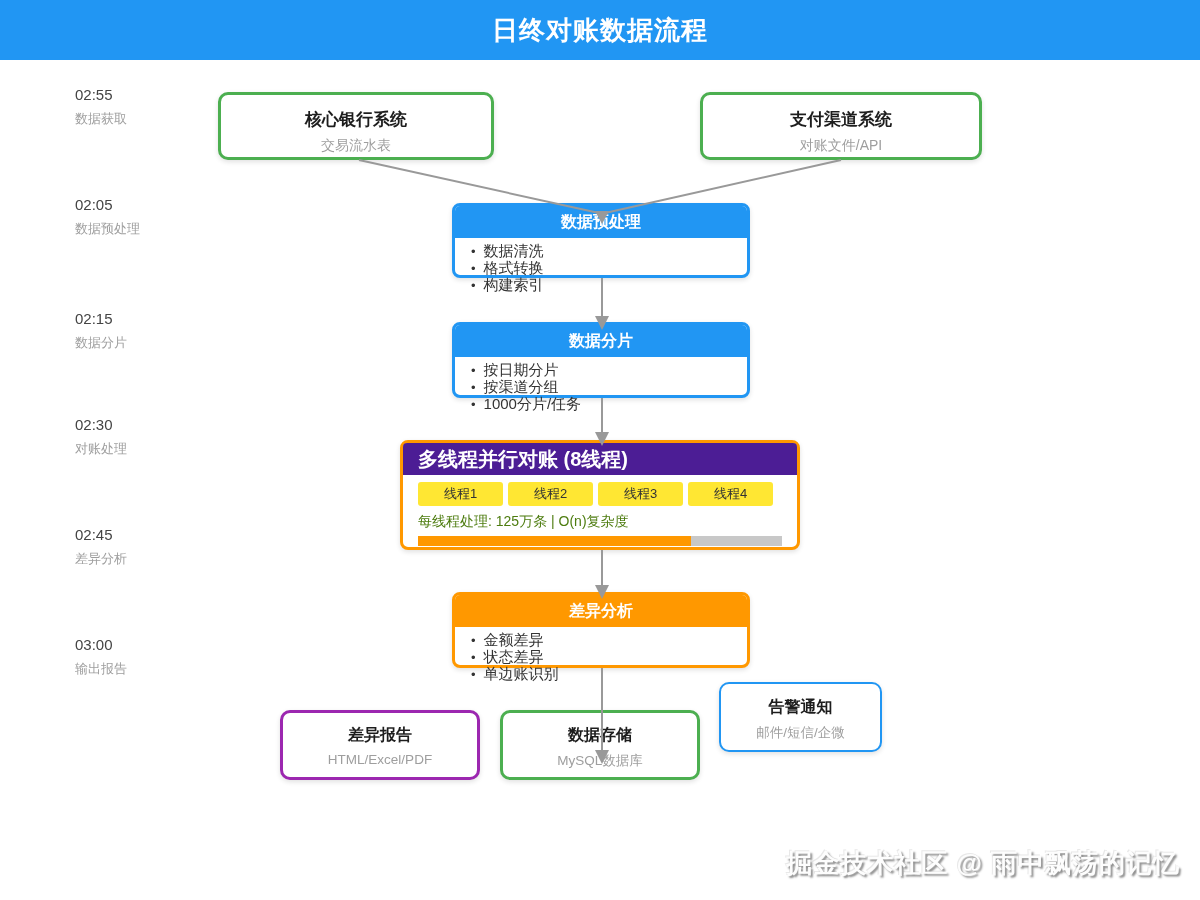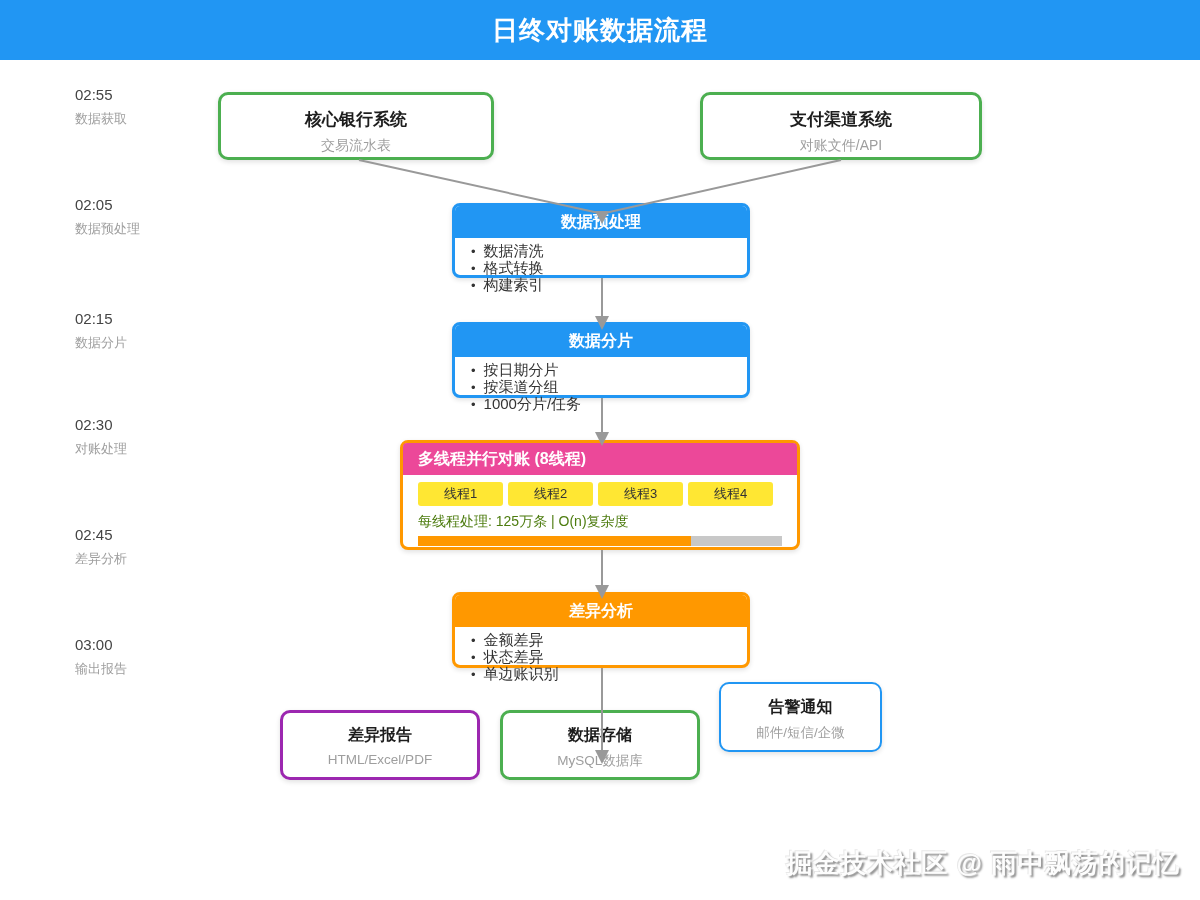--- a/index.html
+++ b/index.html
@@ -33,22 +33,22 @@
   .bullet .dot { margin-right:8px; font-size:13px; }
   .blue-border   { border:3px solid #2196F3; }
   .orange-border { border:3px solid #FF9800; }
   .blue-bg   { background:#2196F3; }
   .orange-bg { background:#FF9800; }
 
   
   .parallel { position:absolute; left:400px; top:440px; width:400px; height:110px;
               background:#fff; border:3px solid #FF9800; border-radius:8px;
               box-shadow:0 2px 5px rgba(0,0,0,0.12); }
-  .parallel-header { height:32px; background:#ec4899; border-radius:4px 4px 0 0;
-                     color:#fff; font-size:16px; font-weight:bold;
+  .parallel-header { height:32px; background:#4c1d95; border-radius:4px 4px 0 0;
+                     color:#fff; font-size:20px; font-weight:bold;
                      display:flex; align-items:center; padding-left:15px; }
   .threads { display:flex; gap:5px; padding:7px 15px 0 15px; }
   .thread  { width:85px; height:24px; background:#FFE733; border-radius:3px;
              font-size:13px; color:#333; display:flex; align-items:center; padding-left:26px; }
   .parallel-note { font-size:14px; color:#4d7c0f; padding:7px 15px 2px 15px; text-align:left; }
   .progress-track { margin:3px 15px 0 15px; height:10px; background:#c8c8c8; }
   .progress-fill  { height:10px; background:#FF9800; width:75%; }
 
   
   .connector-svg { position:absolute; left:0; top:0; z-index:6; pointer-events:none; }

